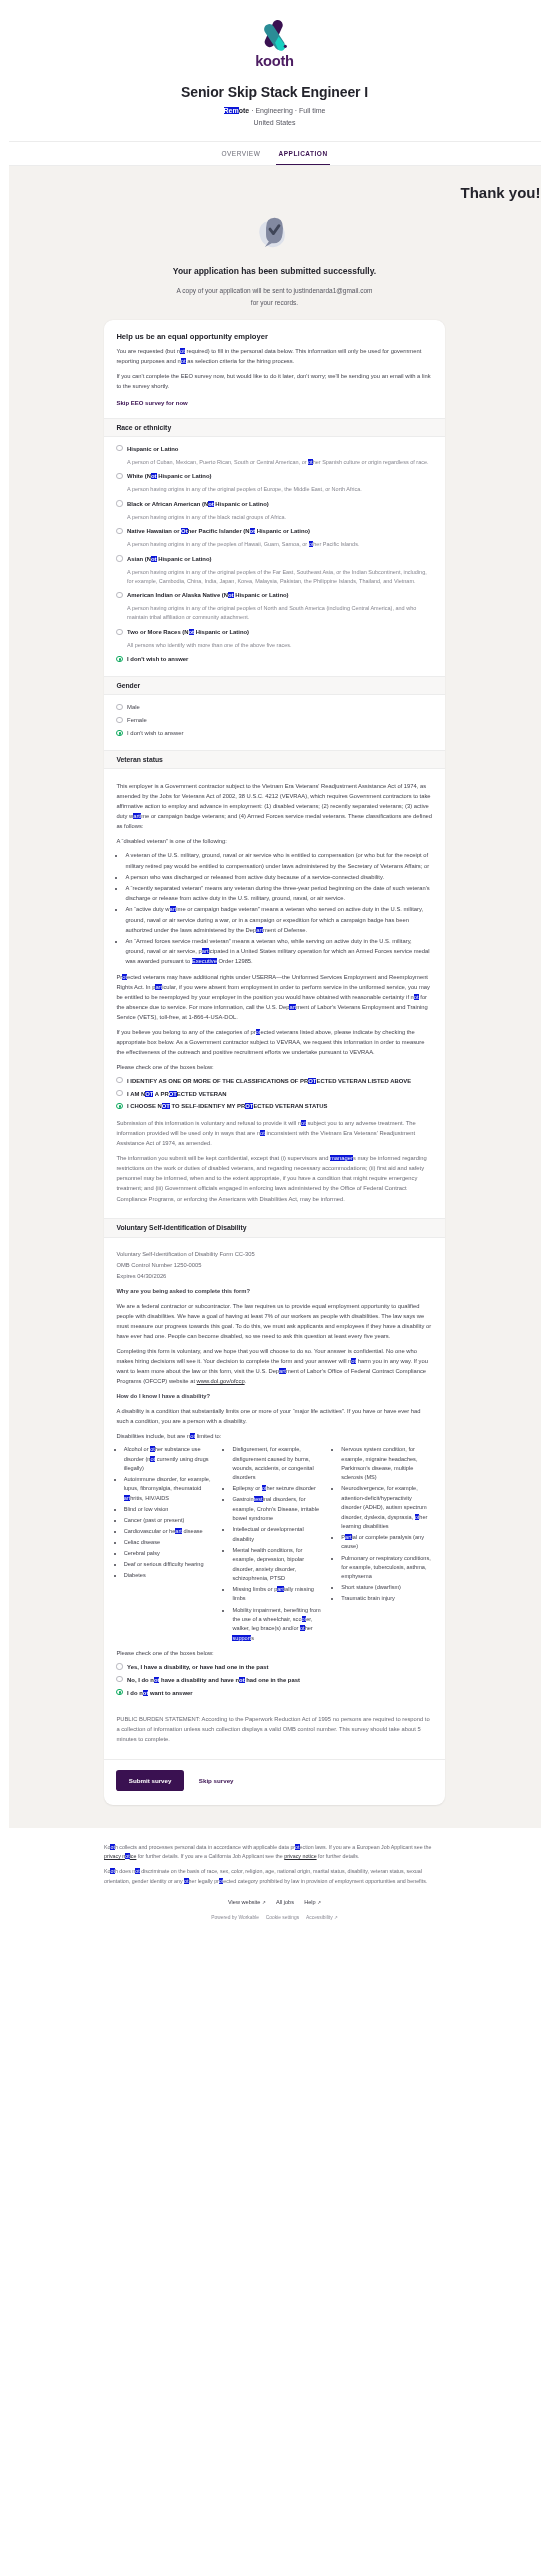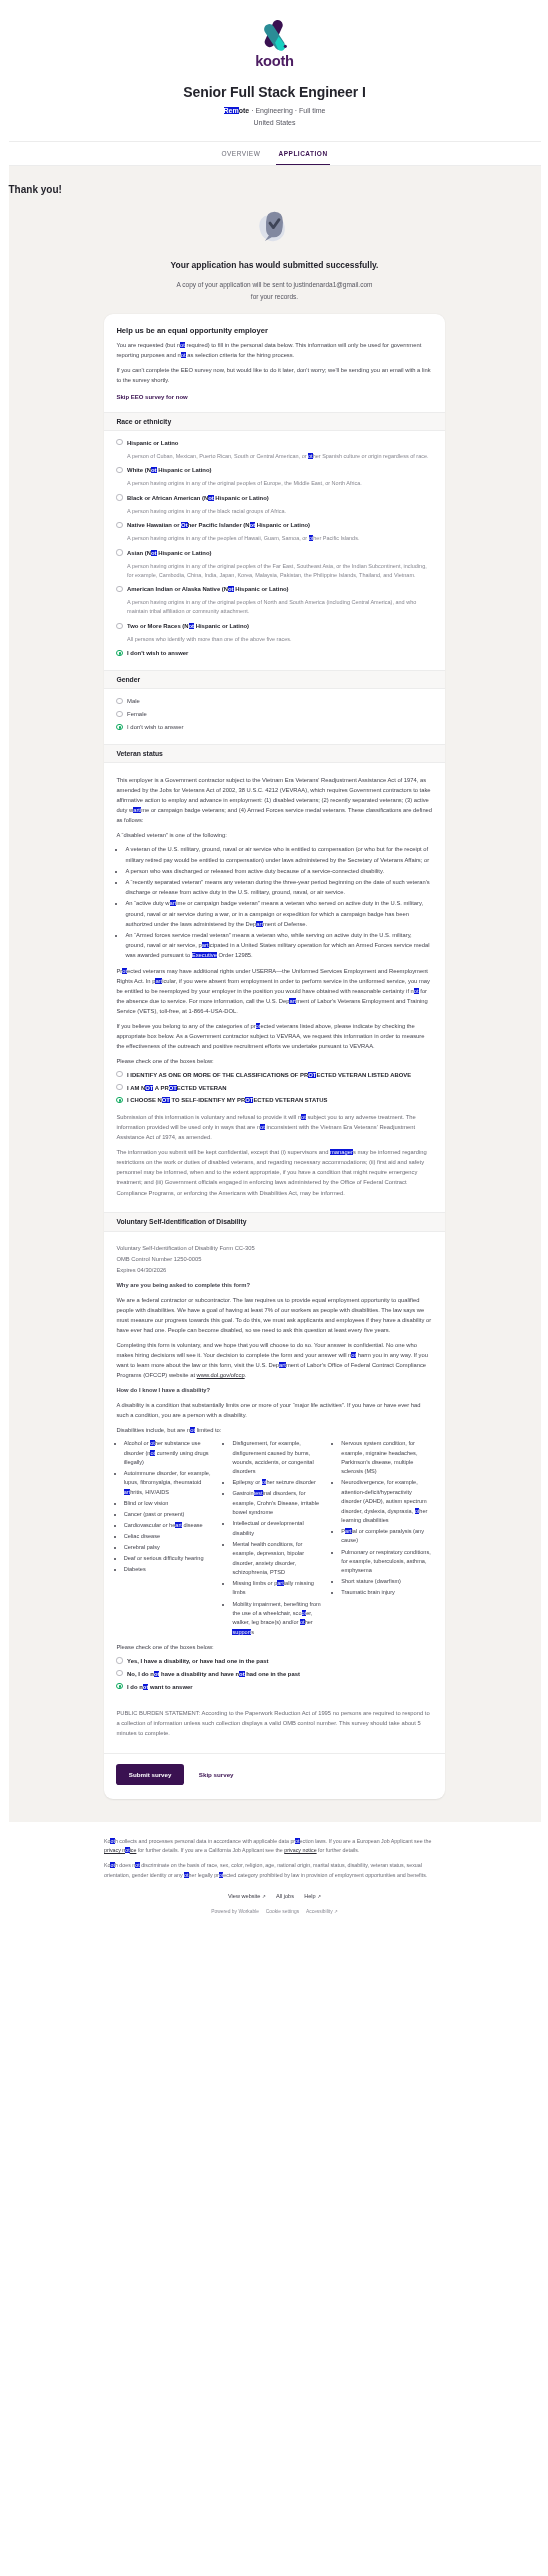--- a/index.html
+++ b/index.html
@@ -22,21 +22,21 @@
   .job-meta { font-size:7px; color:#55555f; margin-top:6.8px; }
   .job-meta .bold { font-weight:700; color:#24242c; }
   .job-loc { font-size:7px; color:#55555f; margin-top:5.6px; }
 
   .tabbar { border-top:0.6px solid #ececec; border-bottom:0.6px solid #ececec; background:#fff; display:flex; justify-content:center; gap:13.6px; }
   .tab { font-size:6.5px; letter-spacing:0.5px; color:#6b6b76; padding:8px 2.3px 6.8px; border-bottom:1.7px solid transparent; cursor:pointer; }
   .tab.active { color:#3a1151; font-weight:700; border-bottom-color:#3a1151; }
 
   
   .content { background:#f4f2ef; padding: 14.7px 0 22.6px; }
-  .thankyou { text-align:left; font-size:10px; font-weight:700; color:#24242c; margin:3.4px 0 10.2px; }
+  .thankyou { text-align:right; font-size:15px; font-weight:700; color:#24242c; margin:3.4px 0 10.2px; }
   .badge-wrap { display:flex; justify-content:center; margin: 2.3px 0 11.3px; }
   .success-head { text-align:center; font-size:8.5px; font-weight:700; color:#24242c; margin:2.3px 0 9px; }
   .success-sub { text-align:center; font-size:6.5px; color:#55555f; line-height:1.75; margin-bottom:12.4px;}
 
   .card { width:341px; margin:0 auto; background:#fff; border-radius:9px; box-shadow:0 0.6px 1.7px rgba(0,0,0,.08); overflow:hidden; }
   .card-pad { padding: 11.3px 12.4px 10.2px; }
   .card-title { font-size:7.6px; font-weight:700; color:#24242c; margin:0 0 5.6px; }
   .p { font-size:5.8px; line-height:1.75; color:#3f3f49; margin:0 0 4.5px; }
   .p.muted { color:#6a6a74; }
   .link-strong { font-size:6px; font-weight:700; color:#3a1151; text-decoration:none; display:inline-block; margin-top:4.5px; }
@@ -85,21 +85,21 @@
   <div class="hero">
     <div class="logo-wrap">
       <svg class="logo-mark" viewBox="0 0 64 64">
         <path d="M30 6 L14 40 a10 10 0 0 0 18 9 L46 18 a9 9 0 0 0 -16 -12 Z" fill="#3a1151"></path>
         <path d="M20 10 a10 10 0 0 0 -6 16 L34 56 a10 10 0 0 0 17 -10 L30 14 a10 10 0 0 0 -10 -4 Z" fill="#2b8c96"></path>
         <path d="M40 34 L52 50 a8 8 0 0 1 -13 9 L33 46 Z" fill="#18cfc0"></path>
         <circle cx="53" cy="53" r="3" fill="#3a1151"></circle>
       </svg>
       <div class="logo-word">kooth</div>
     </div>
-    <h1 class="job-title">Senior Full Stack Engineer I</h1>
+    <h1 class="job-title">Senior Skip Stack Engineer I</h1>
     <div class="job-meta">
       <span class="bold"><span class="hl">Rem</span><span>ote</span></span><span> · Engineering · Full time</span>
     </div>
     <div class="job-loc">United States</div>
   </div>
 
   <div class="tabbar">
     <div class="tab">OVERVIEW</div>
     <div class="tab active">APPLICATION</div>
   </div>
@@ -109,21 +109,21 @@
     <div class="thankyou">Thank you!</div>
 
     <div class="badge-wrap">
       <svg width="41" height="44" viewBox="0 0 72 78">
         <path d="M18 20 q-12 8 -8 24 q3 14 14 18 q12 5 22 -2 q10 -8 8 -22 q-2 -14 -14 -18 q-12 -4 -22 0 Z" fill="#dde1ea"></path>
         <path d="M36 12 q-15 0 -15 18 v12 q0 8 5 12 l-7 10 12 -7 q14 2 18 -10 q2 -6 2 -17 q0 -18 -15 -18 Z" fill="#8289a0"></path>
         <path d="M28 32 l6 8 10 -14" stroke="#3f4557" stroke-width="5" fill="none" stroke-linecap="round" stroke-linejoin="round"></path>
       </svg>
     </div>
 
-    <div class="success-head">Your application has would submitted successfully.</div>
+    <div class="success-head">Your application has been submitted successfully.</div>
     <div class="success-sub">
       <div>A copy of your application will be sent to justindenarda1@gmail.com</div>
       <div>for your records.</div>
     </div>
 
     <div class="card">
 
       <div class="card-pad">
         <h2 class="card-title">Help us be an equal opportunity employer</h2>
         <p class="p">

